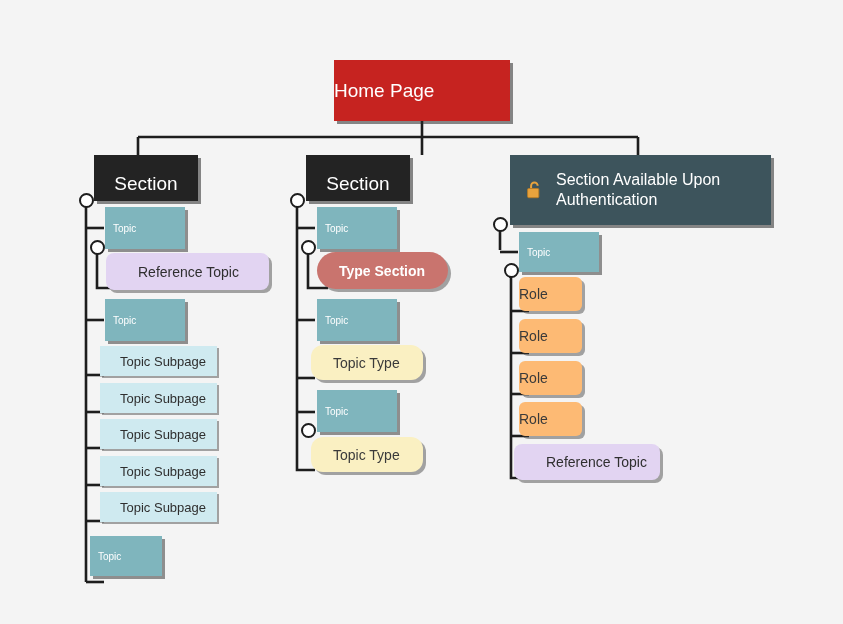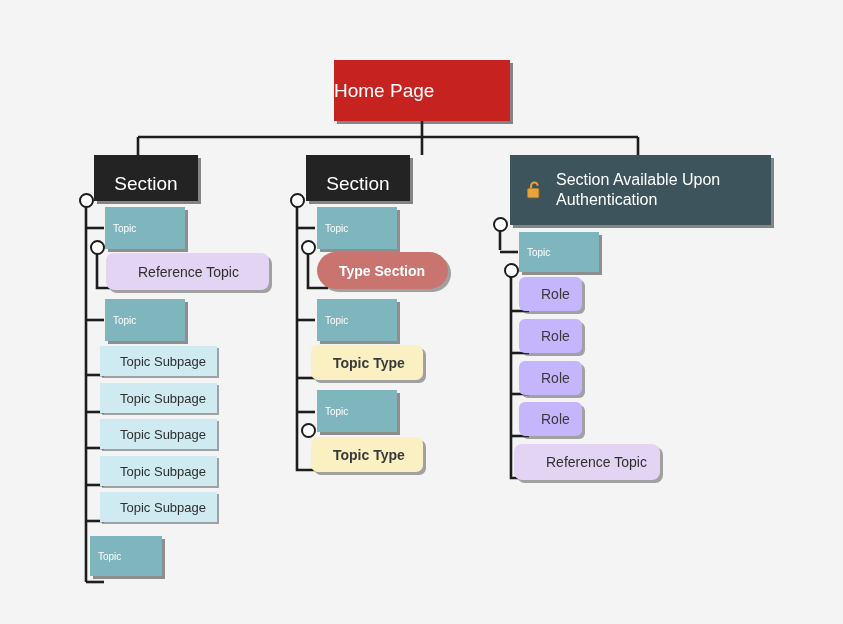--- a/index.html
+++ b/index.html
@@ -112,31 +112,29 @@
     border-radius: 999px;
     box-shadow: 3px 3px 0 rgba(60,60,60,0.45);
   }
 
   
   .n-topictype {
     background: #faf0c2;
     color: #3a3a3a;
     font-size: 14px;
     padding-left: 22px;
-    border-radius: 7px;
+    border-radius: 12px;
     box-shadow: 3px 3px 0 rgba(60,60,60,0.45);
-    font-weight: bold;
   }
 
   
   .n-role {
-    background: #c4b5fd;
+    background: #fdba74;
     color: #3a3a3a;
     font-size: 14px;
-    padding-left: 22px;
     border-radius: 6px;
     box-shadow: 3px 3px 0 rgba(60,60,60,0.45);
   }
 
   .knob {
     position: absolute;
     width: 15px;
     height: 15px;
     border-radius: 50%;
     background: #ffffff;

